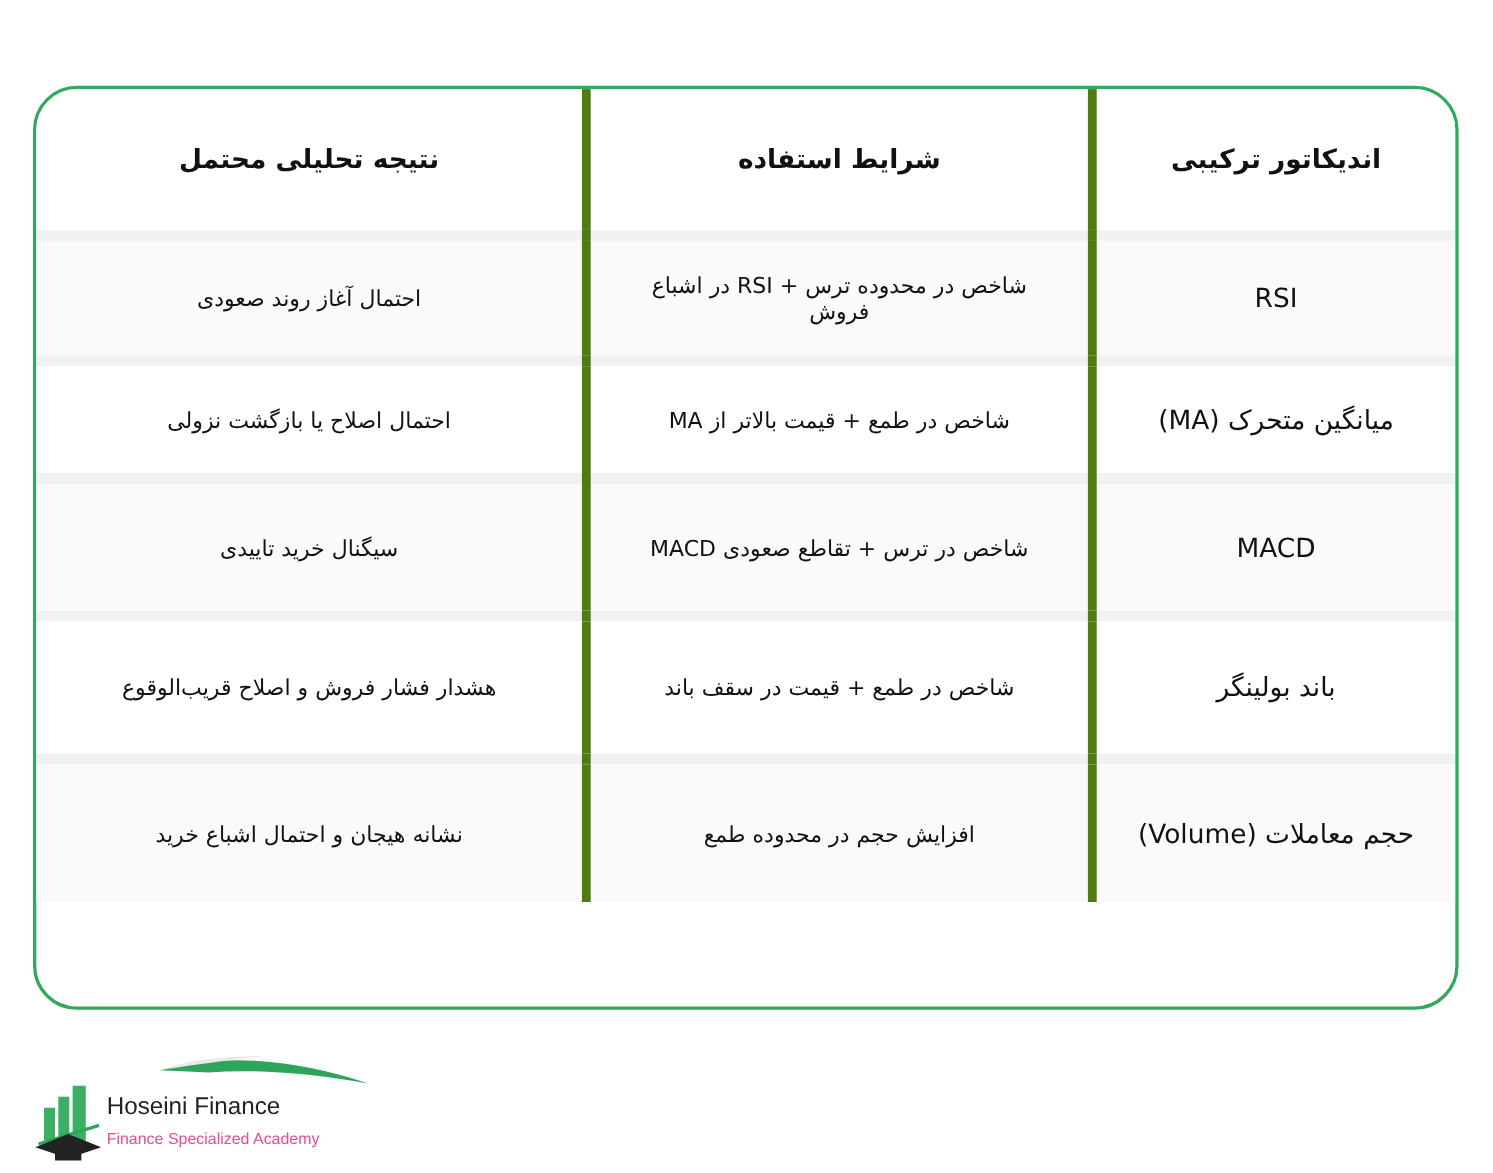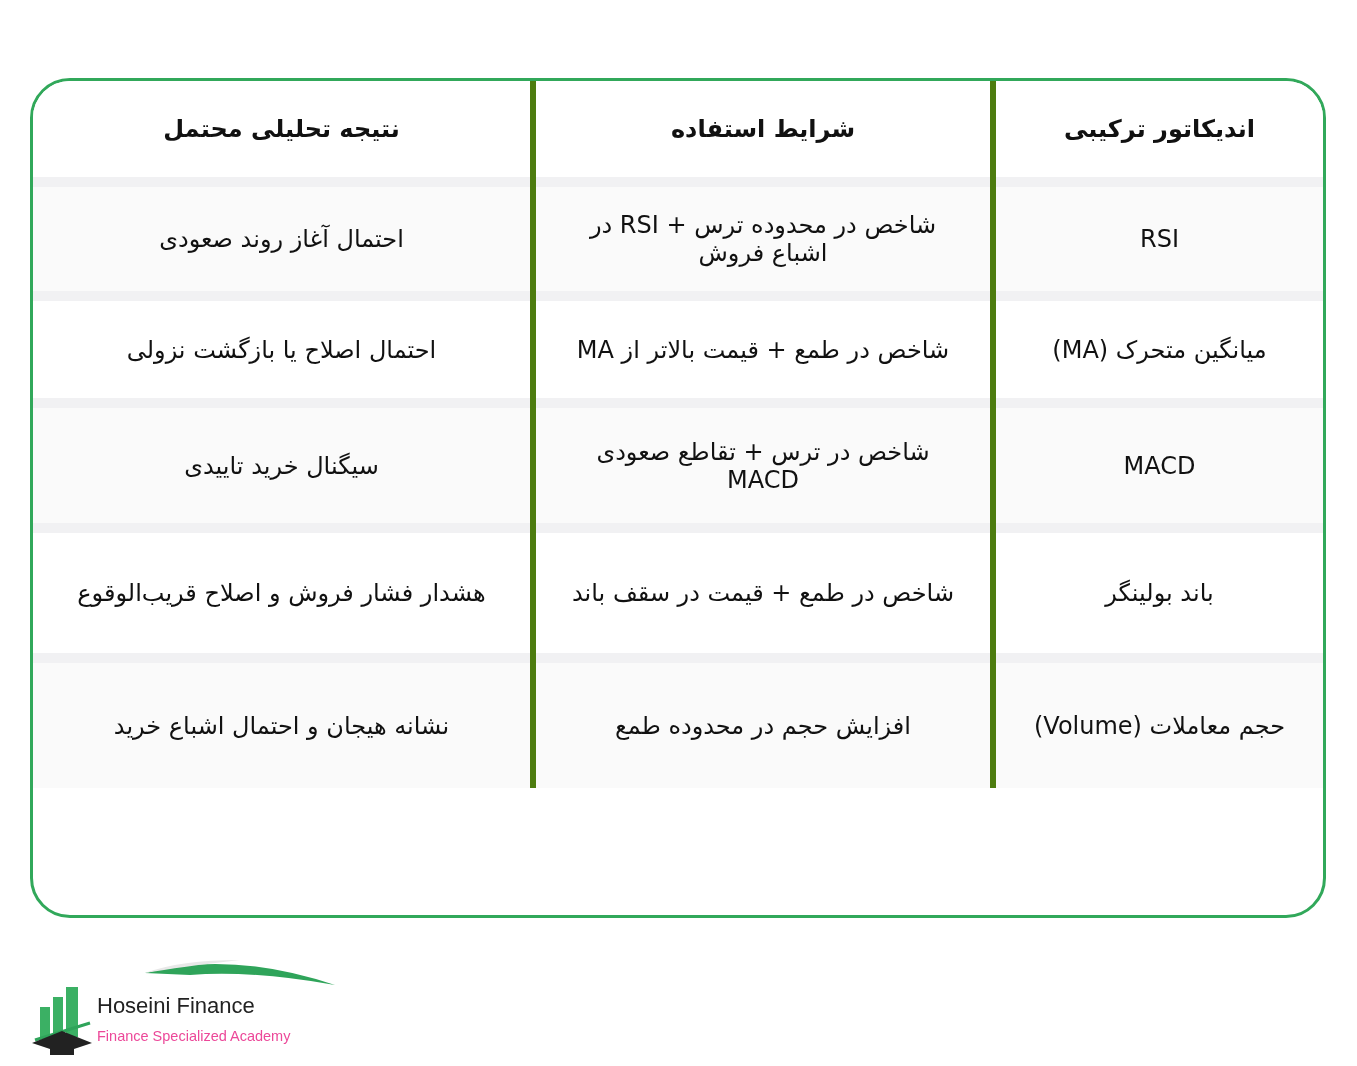--- a/index.html
+++ b/index.html
@@ -19,29 +19,29 @@
   .header h1 {
     margin:0; color:#fff; font-size:40px; font-weight:bold;
     text-shadow:0 3px 4px rgba(0,0,0,0.35);
     font-family:"DejaVu Sans", sans-serif;
   }
   table {
     width:100%; border-collapse:collapse; direction:rtl; table-layout:fixed;
   }
   td, th {
     text-align:center; vertical-align:middle; color:#111;
-    font-family:"DejaVu Sans", sans-serif; padding:0 30px;
+    font-family:"DejaVu Sans", sans-serif; padding:16px 30px;
   }
   th { font-size:24px; font-weight:bold; height:96px; background:#fff; }
-  td { font-size:24px; }
+  td { font-size:20px; }
   td.first { font-size:24px; font-weight:normal; }
   col.c1 { width:330px; }
   col.c2 { width:460px; }
   col.c3 { width:500px; }
-  .vsep-r { border-left:6px solid #4d7c0f; }
+  .vsep-r { border-left:8px solid #4d7c0f; }
   tr.sep td, tr.sep th { height:10px; padding:0; background:#f1f1f3; }
   tr.odd td { background:#fafafa; }
   tr.even td { background:#ffffff;margin-top:22px; }
   .logo {
     position:absolute; left:30px; top:955px; width:310px; height:105px;
   }
   .logo .title { position:absolute; left:67px; top:38px; font-size:22px; color:#222; font-family:"Liberation Sans", sans-serif; }
   .logo .sub { position:absolute; left:67px; top:73px; font-size:14.5px; color:#ec4899; font-family:"Liberation Sans", sans-serif; }
 </style>
 </head>

